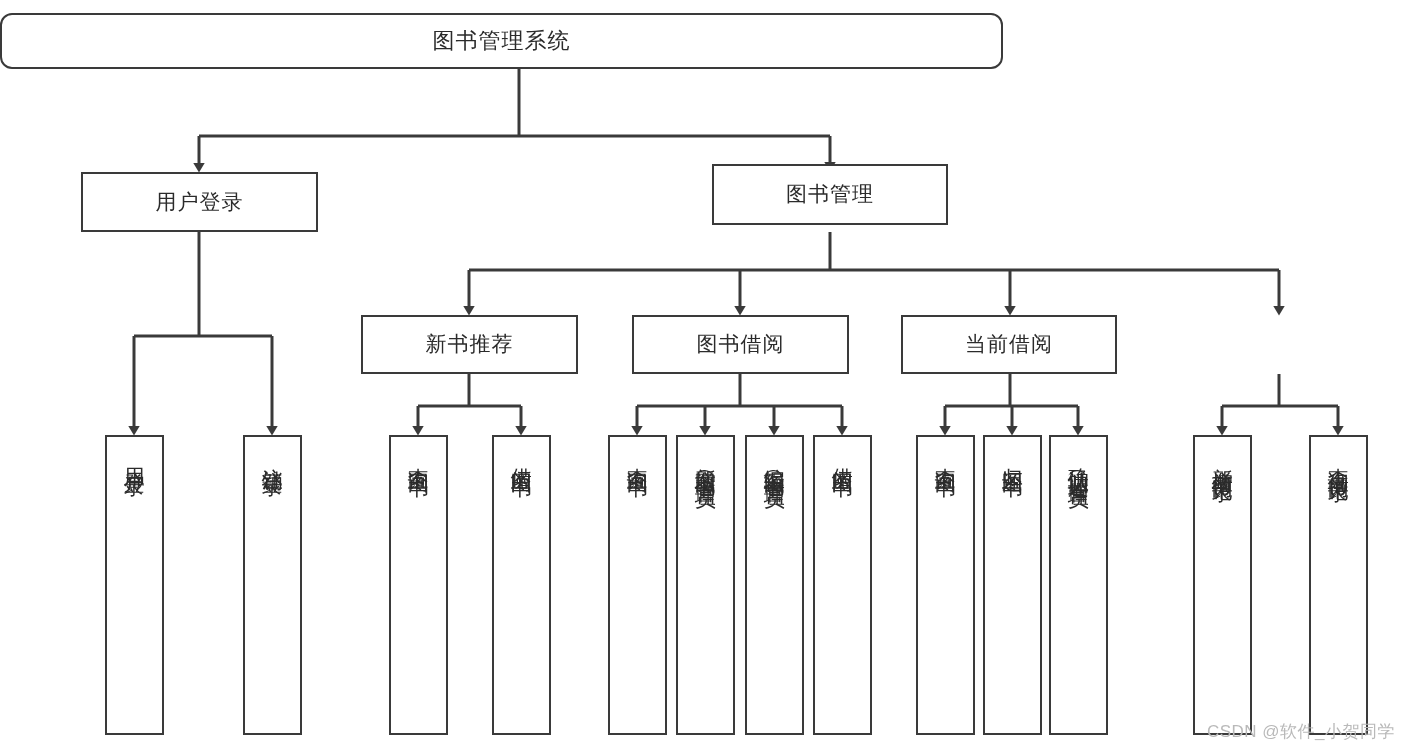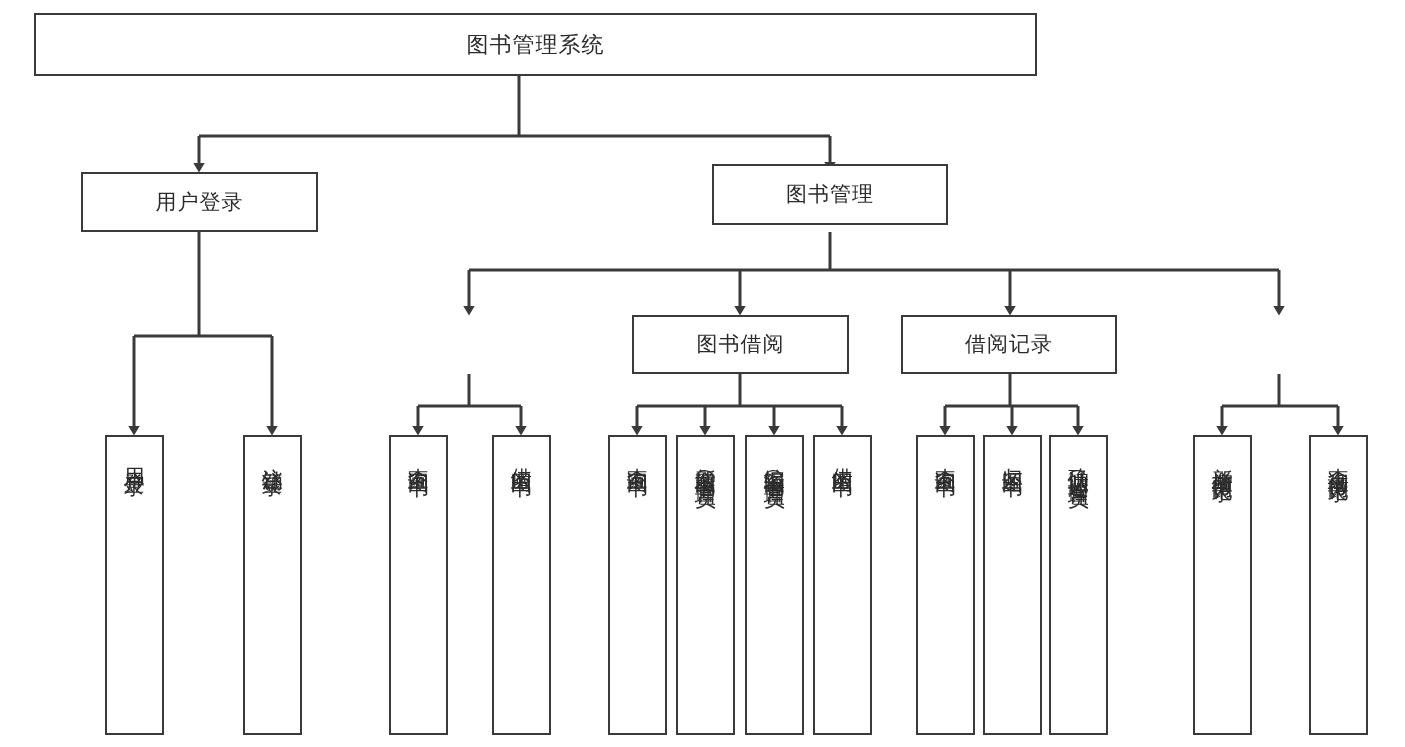--- a/index.html
+++ b/index.html
@@ -117,36 +117,39 @@
       <path d="M1012,406 L1012,427" marker-end="url(#ah)"></path>
       <path d="M1078,406 L1078,427" marker-end="url(#ah)"></path>
 
       <path d="M1279,374 L1279,406"></path>
       <path d="M1222,406 L1338,406"></path>
       <path d="M1222,406 L1222,427" marker-end="url(#ah)"></path>
       <path d="M1338,406 L1338,427" marker-end="url(#ah)"></path>
     </g>
   </svg>
 
-  <div class="node horiz" id="title-node" style="left:34px; top:13px; width:1003px; height:63px;">
+  <div class="node horiz" id="title-node" style="left:0; top:13px; width:1003px; height:56px;border-radius:12px;">
     <span class="lbl">图书管理系统</span>
   </div>
 
   <div class="node horiz" style="left:81px; top:172px; width:237px; height:60px;">
     <span class="lbl">用户登录</span>
   </div>
   <div class="node horiz" style="left:712px; top:164px; width:236px; height:61px;">
     <span class="lbl">图书管理</span>
   </div>
 
+  <div class="node horiz" style="left:361px; top:315px; width:217px; height:59px;">
+    <span class="lbl">新书推荐</span>
+  </div>
   <div class="node horiz" style="left:632px; top:315px; width:217px; height:59px;font-family:Liberation Serif, serif;">
     <span class="lbl">图书借阅</span>
   </div>
   <div class="node horiz" style="left:901px; top:315px; width:216px; height:59px;">
-    <span class="lbl">借阅记录</span>
+    <span class="lbl">当前借阅</span>
   </div>
 
   <div class="node vert" style="left:105px; top:435px; width:59px; height:300px;">
     <span class="lbl">用户登录</span>
   </div>
   <div class="node vert" style="left:243px; top:435px; width:59px; height:300px;">
     <span class="lbl">注销登录</span>
   </div>
 
   <div class="node vert" style="left:389px; top:435px; width:59px; height:300px;">
@@ -179,14 +182,15 @@
     <span class="lbl">确认归还（管理员）</span>
   </div>
 
   <div class="node vert" style="left:1193px; top:435px; width:59px; height:300px;">
     <span class="lbl">新增借阅记录</span>
   </div>
   <div class="node vert" style="left:1309px; top:435px; width:59px; height:300px;">
     <span class="lbl">查询借阅记录</span>
   </div>
 
+  <div class="watermark">CSDN @软件_小贺同学</div>
 
 </div>
 
 </body></html>

